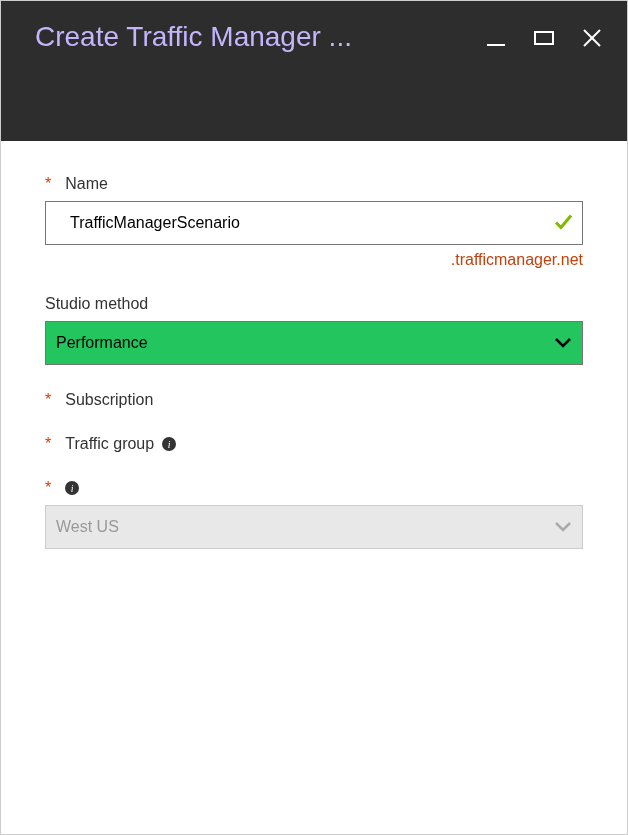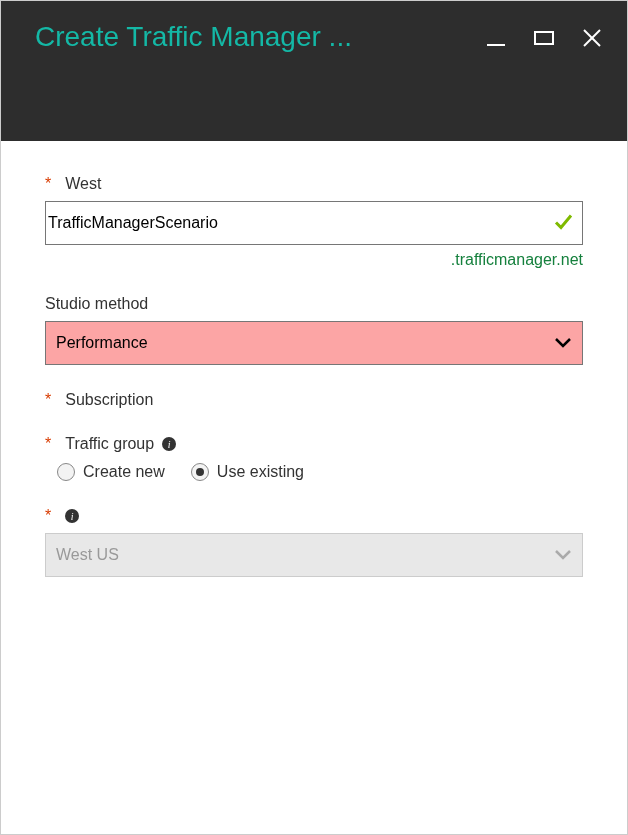--- a/index.html
+++ b/index.html
@@ -6,21 +6,21 @@
     body {
       font-family: "Segoe UI", -apple-system, sans-serif;
       font-size: 13px;
       background: #fff;
       width: 628px;
       height: 835px;
       border: 1px solid #ccc;
     }
     .header {
       background: #2d2d2d;
-      color: #14b8a6;
+      color: #c4b5fd;
       height: 140px;
       display: flex;
       align-items: flex-start;
       padding: 20px 24px 0 34px;
       gap: 14px;
     }
     .title {
       font-size: 28px;
       font-weight: 300;
       flex: 1;
@@ -57,48 +57,48 @@
       align-items: center; justify-content: center;
       font-size: 10px;
       font-style: italic;
       font-family: Georgia, serif;
     }
     .text-input {
       width: 100%;
       height: 44px;
       border: 1px solid #767676;
       font-size: 16px;
-      padding: 0 40px 0 2px;
+      padding: 0 40px 0 24px;
       position: relative;
     }
     .input-wrap { position: relative; width: 100%; }
     .check-icon {
       position: absolute;
       right: 10px;
       top: 50%;
       transform: translateY(-50%);
     }
     .check-icon svg { stroke: #7fba00; stroke-width: 3; fill: none; }
     .suffix {
       text-align: right;
       font-size: 16px;
-      color: #15803d;
+      color: #c2410c;
       margin-top: 6px;
     }
     .dropdown {
       width: 100%;
       height: 44px;
       border: 1px solid #767676;
       font-size: 16px;
       padding: 0 10px;
       display: flex;
       align-items: center;
       justify-content: space-between;
       cursor: pointer;
-      background: #fca5a5;
+      background: #22c55e;
     }
     .dropdown.disabled {
       background: #e8e8e8;
       color: #999;
       border-color: #ccc;
       cursor: default;
     }
     .chevron { }
     .chevron svg { stroke: #000; stroke-width: 2.5; fill: none; }
     .dropdown.disabled .chevron svg { stroke: #aaa; }
@@ -150,21 +150,21 @@
         </svg>
     </span>
   </div>
 </div>
 
 <div class="body">
 
   <div class="group">
     <div class="label">
       <span class="req">*</span>
-      <span>West</span>
+      <span>Name</span>
     </div>
     <div class="input-wrap">
       <input class="text-input" type="text" value="TrafficManagerScenario" style="">
       <span class="check-icon">
         <svg width="20" height="20" viewBox="0 0 20 20">
             <polyline points="3,11 8,16 18,4"></polyline>
           </svg>
       </span>
     </div>
     <div class="suffix">.trafficmanager.net</div>
@@ -190,32 +190,20 @@
       <span>Subscription</span>
     </div>
   </div>
 
   <div class="group">
     <div class="label">
       <span class="req">*</span>
       <span>Traffic group</span>
       <span class="info-icon">i</span>
     </div>
-    <div class="radio-row">
-      <div class="radio">
-        <span class="radio-circle"></span>
-        <span>Create new</span>
-      </div>
-      <div class="radio selected">
-        <span class="radio-circle">
-            <span class="radio-dot"></span>
-          </span>
-        <span>Use existing</span>
-      </div>
-    </div>
   </div>
 
   <div class="group">
     <div class="label">
       <span class="req">*</span>
       <span class="info-icon">i</span>
     </div>
     <div class="dropdown disabled">
       <span>West US</span>
       <span class="chevron">

